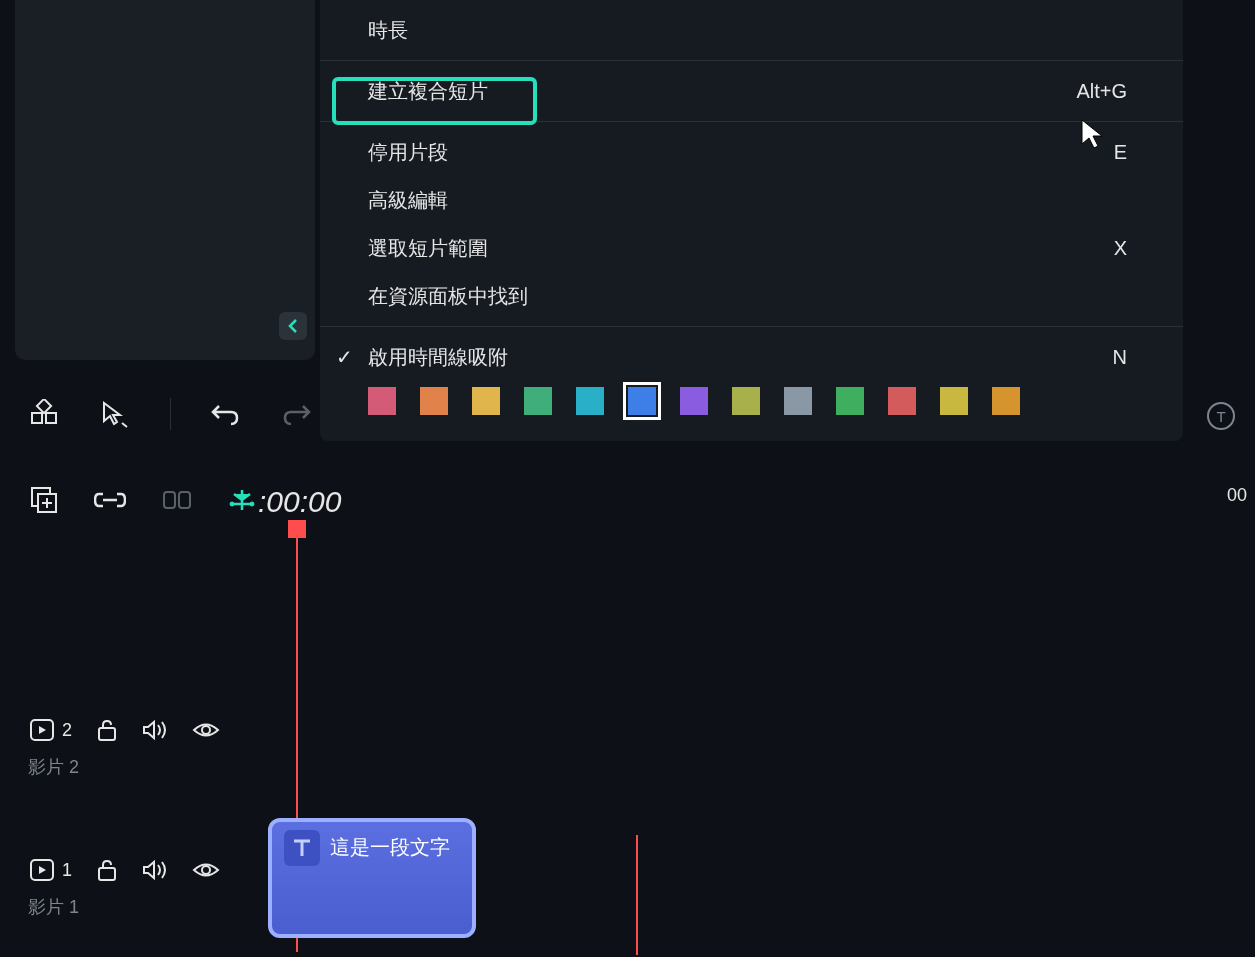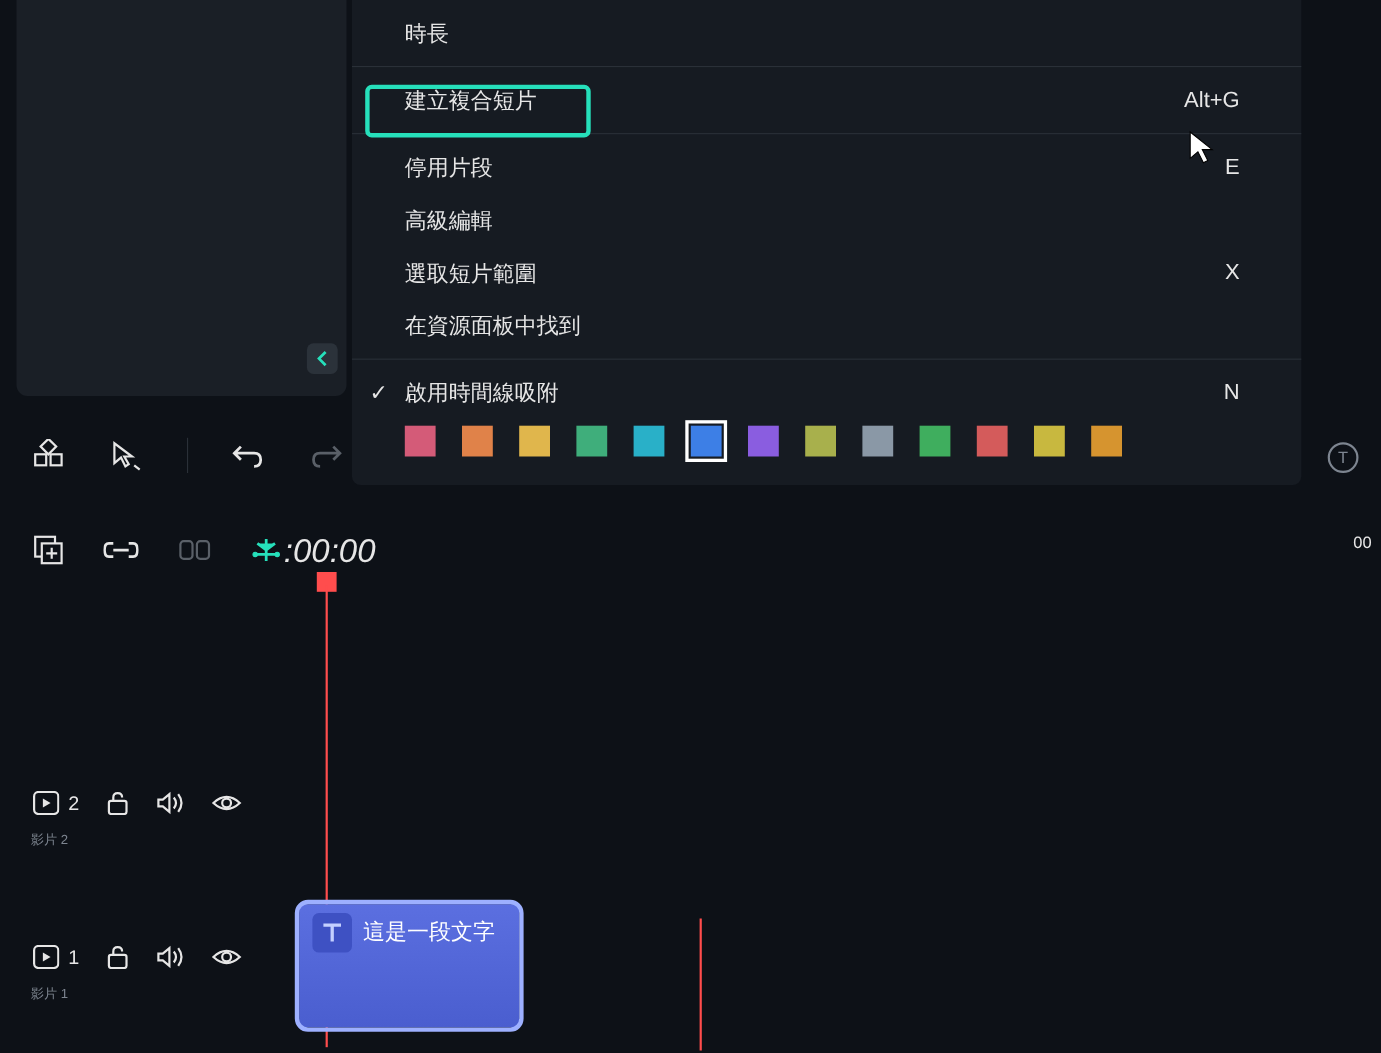--- a/index.html
+++ b/index.html
@@ -93,21 +93,21 @@
 .timeline-tools .tool { cursor: pointer; display:flex; align-items:center; }
 .timeline-tools .tool.active svg path, .timeline-tools .tool.active svg { stroke: #26e0bb; fill: #26e0bb; }
 .time-label {
   position: absolute;
   top: 485px; left: 258px;
   font-size: 30px; color: #e6e6e6; font-style: italic;
 }
 .time-label-right {
   position: absolute;
   top: 485px; right: 8px;
-  font-size: 15px; color: #e6e6e6;
+  font-size: 18px; color: #e6e6e6;
 }
 .play-marker {
   position: absolute;
   top: 520px; left: 288px;
   width: 18px; height: 18px;
   background: #ff4d4d;
 }
 .play-marker::after {
   content: '';
   position: absolute;
@@ -123,21 +123,21 @@
   gap: 24px;
   padding: 0 15px;
 }
 .track1 { top: 690px; }
 .track2 { top: 830px; }
 .track-icon { display: flex; align-items: center; gap: 8px; cursor: pointer; }
 .track-icon span { font-size: 18px; }
 .track-label {
   position: absolute;
   left: 28px;
-  font-size: 12px; color: #7d8590; text-align: center;
+  font-size: 18px; color: #7d8590; text-align: center;
 }
 .track1-label { top: 755px; }
 .track2-label { top: 895px; }
 .clip {
   position: absolute;
   top: 818px; left: 268px;
   width: 208px; height: 120px;
   background: linear-gradient(#5b6fe0,#4a5ecf);
   border: 4px solid #9db0ff;
   border-radius: 12px;

